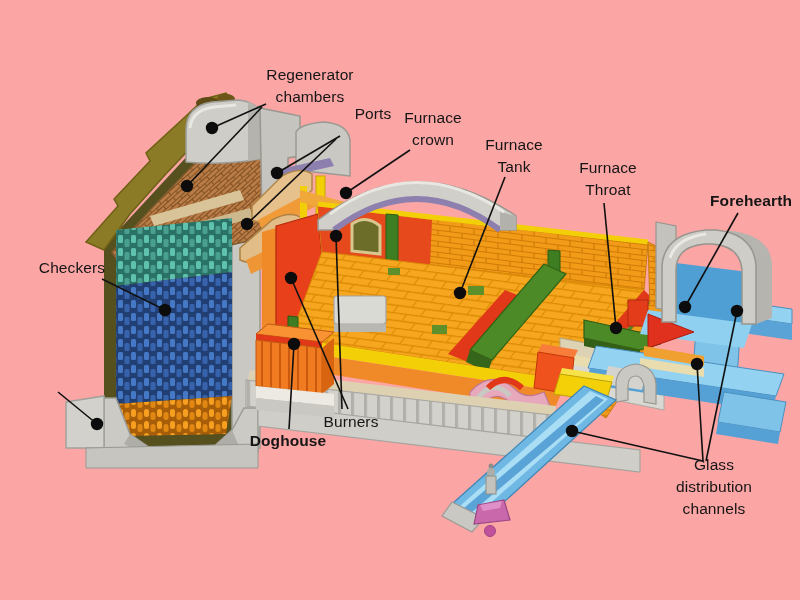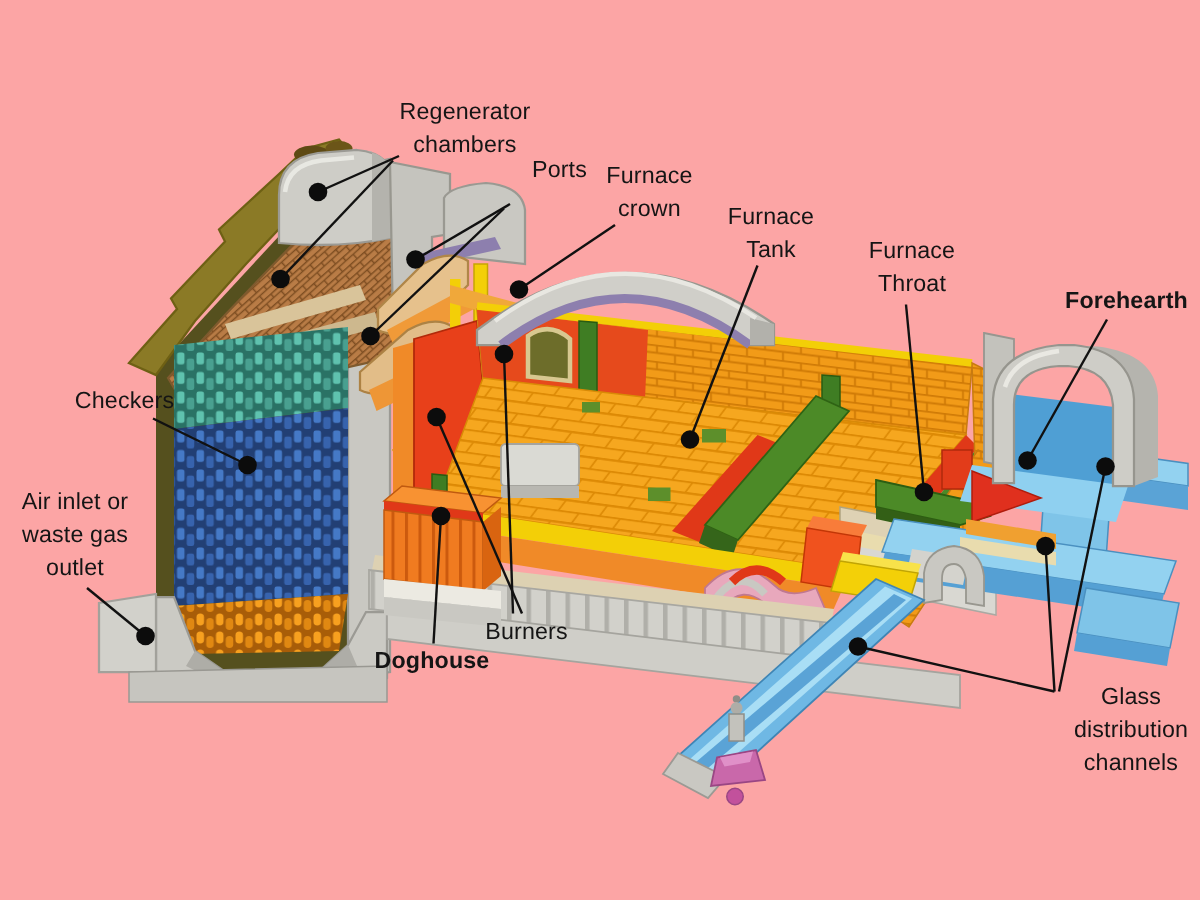--- a/index.html
+++ b/index.html
@@ -263,21 +263,18 @@
   <div class="label" style="left:310px; top:86px;">Regenerator
 chambers</div>
   <div class="label" style="left:361px; top:114px;margin-left:12px;">Ports</div>
   <div class="label" style="left:433px; top:129px;">Furnace
 crown</div>
   <div class="label" style="left:514px; top:156px;">Furnace
 Tank</div>
   <div class="label" style="left:608px; top:179px;">Furnace
 Throat</div>
   <div class="label" style="left:751px; top:201px;font-weight:bold;">Forehearth</div>
-  <div class="label" style="left:83px;  top:268px;">Checkers</div>
-  <div class="label" style="left:50px;  top:357px;">Air inlet or
-waste gas
-outlet</div>
+  <div class="label" style="left:72px;  top:268px;">Checkers</div>
   <div class="label" style="left:288px; top:441px;font-weight:bold;">Doghouse</div>
   <div class="label" style="left:351px; top:422px;text-align:center;">Burners</div>
-  <div class="label" style="left:710px; top:487px;margin-left:44px;">Glass distribution
+  <div class="label" style="left:670px; top:487px;margin-left:44px;">Glass distribution
 channels</div>
 </div>
 
 </body></html>

